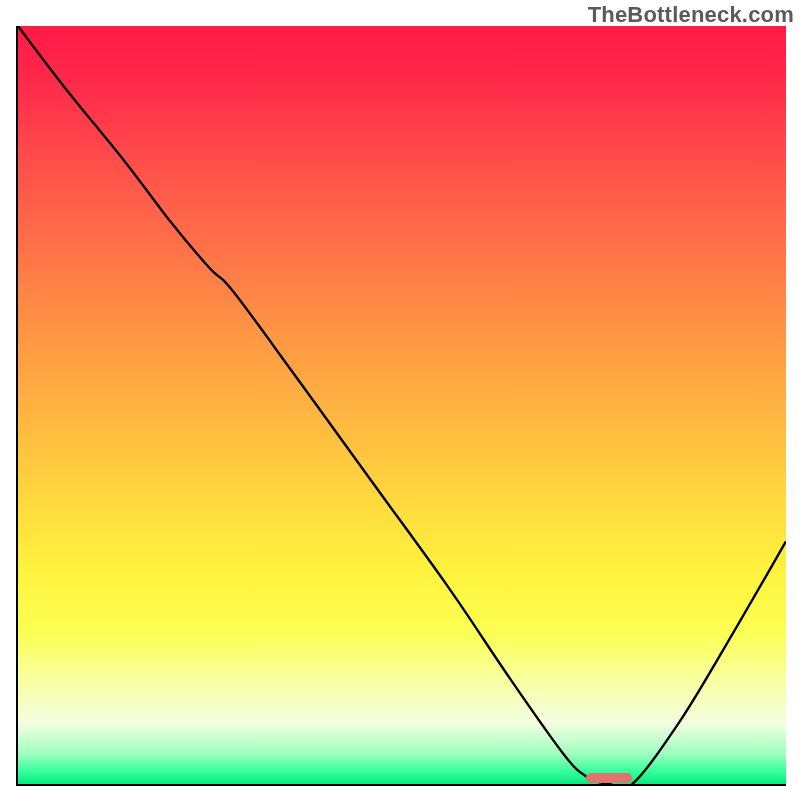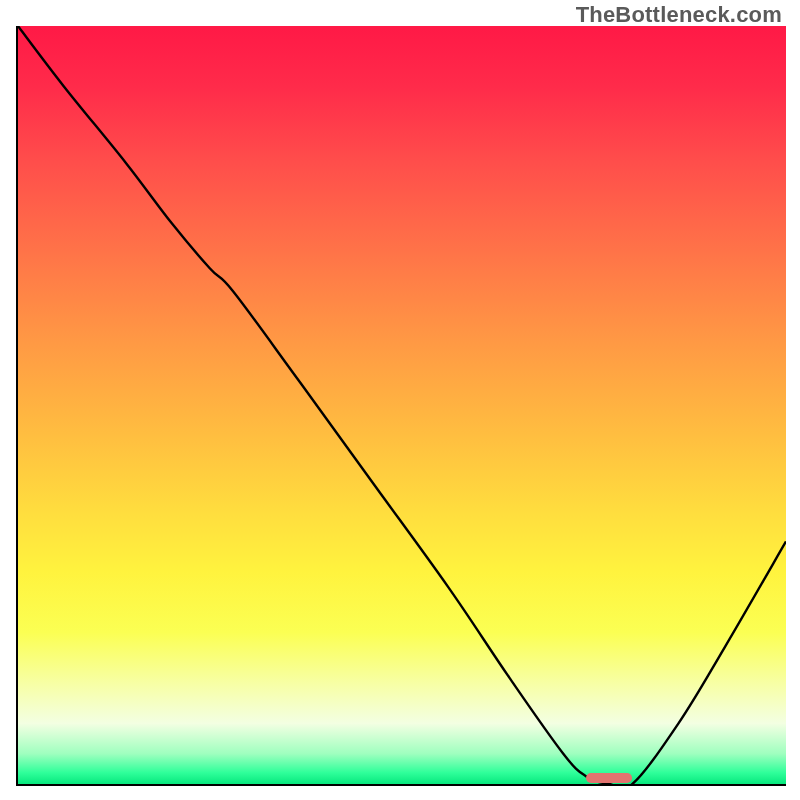--- a/index.html
+++ b/index.html
@@ -11,21 +11,21 @@
     font-family: Arial, Helvetica, sans-serif;
   }
   .frame {
     position: relative;
     width: 800px;
     height: 800px;
   }
   .watermark {
     position: absolute;
     top: 2px;
-    right: 18px;
+    right: 6px;
     font-size: 22px;
     font-weight: 600;
     color: #5a5a5a;
     letter-spacing: 0.2px;
     z-index: 10;
   }
   .plot-area {
     position: absolute;
     left: 16px;
     top: 26px;

